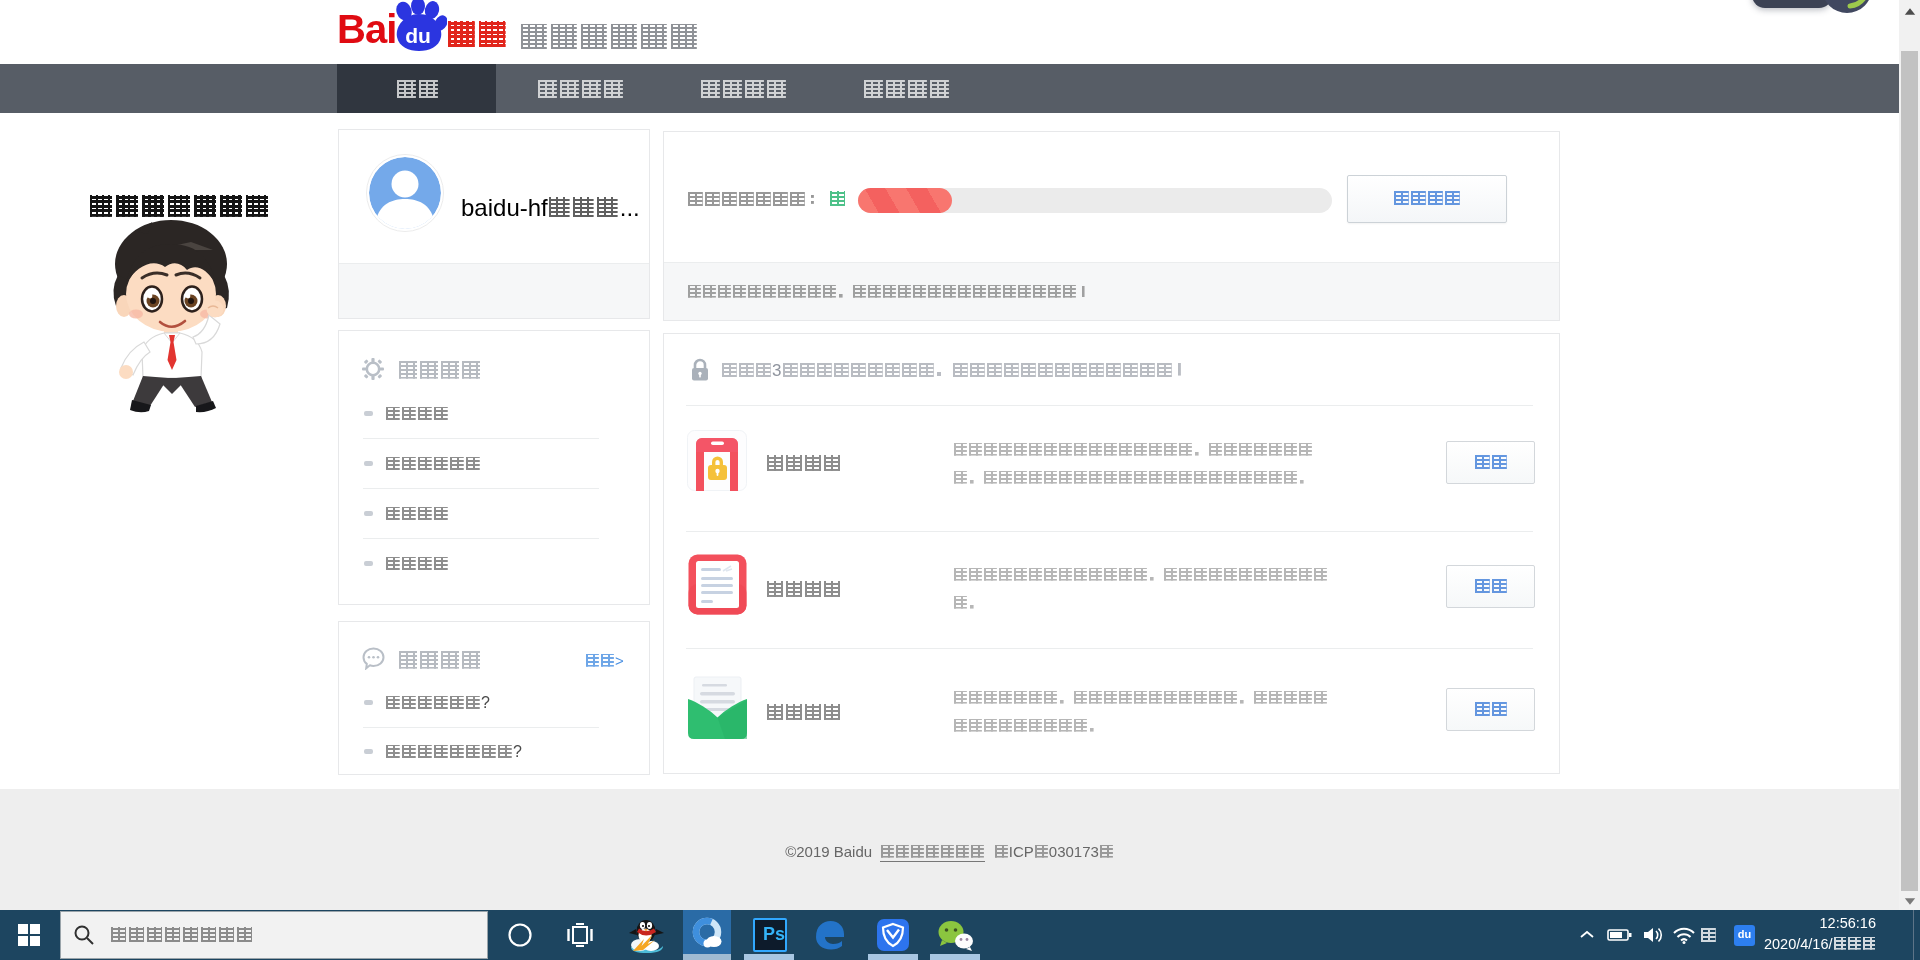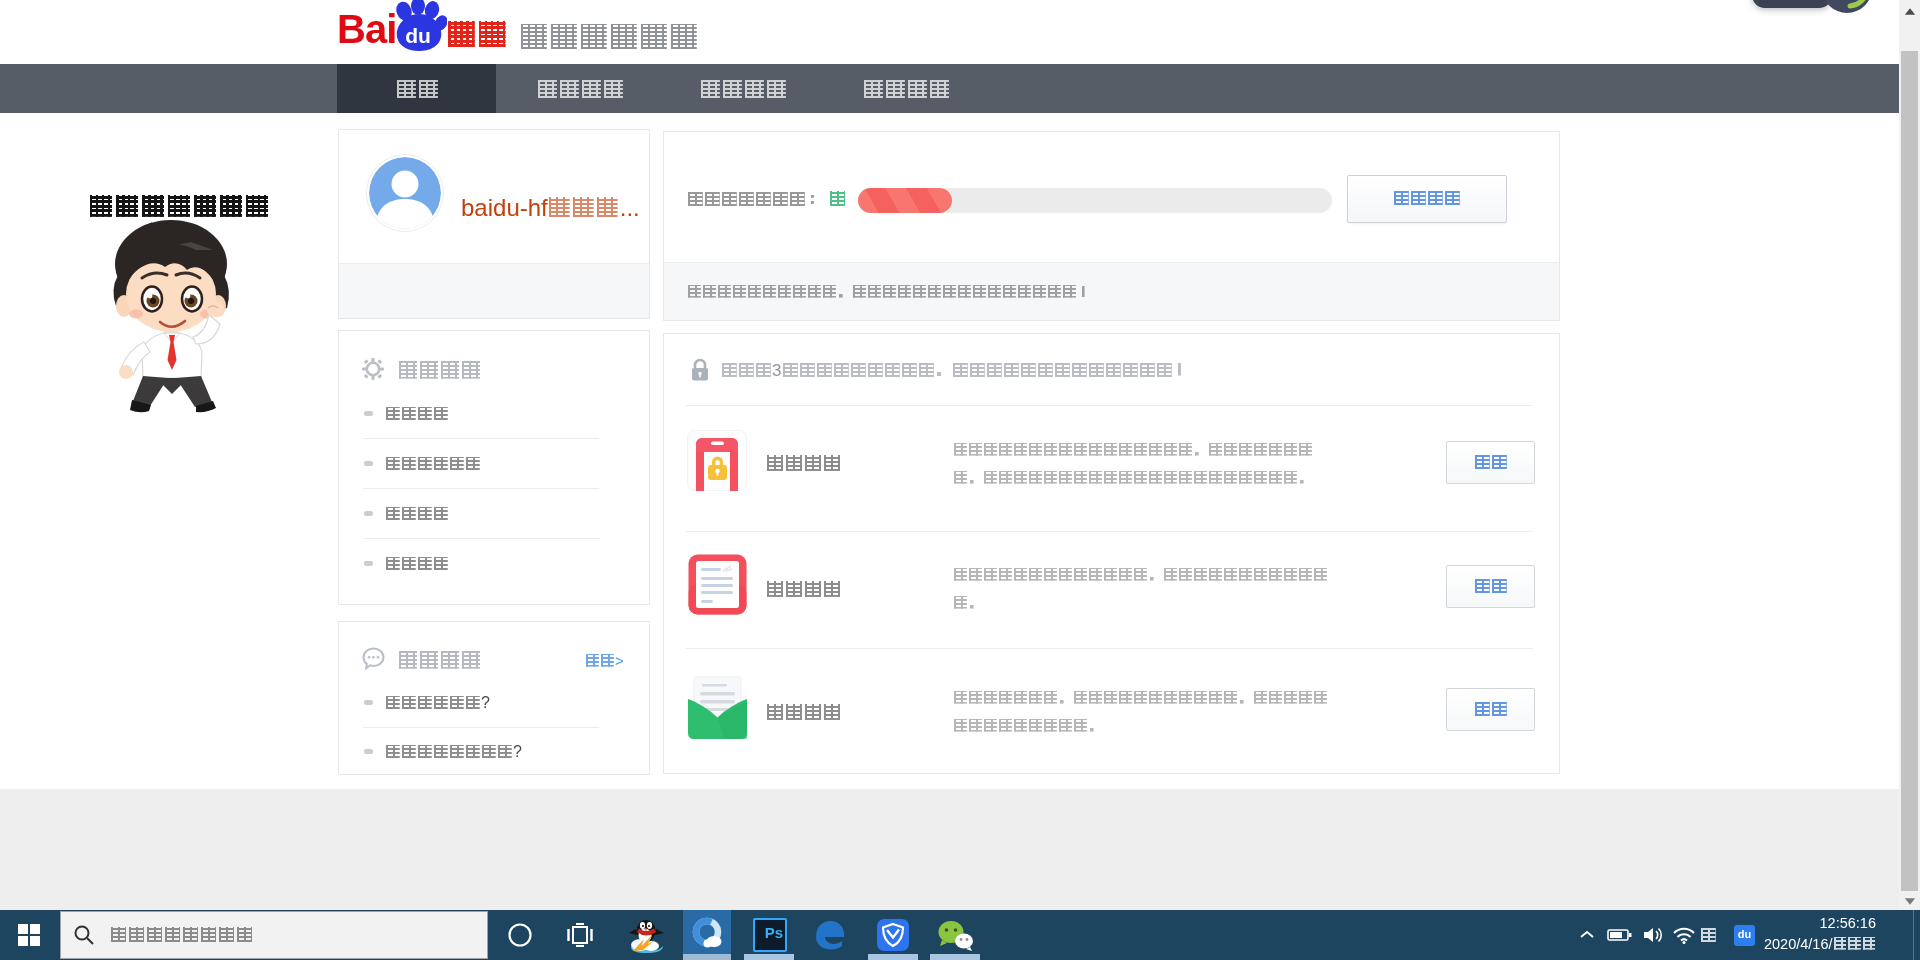--- a/index.html
+++ b/index.html
@@ -51,21 +51,21 @@
 <circle cx="39" cy="39" r="38.5" fill="#fff" stroke="#ececec" stroke-width="1"></circle>
 <clipPath id="avc">
         <circle cx="39" cy="39" r="36"></circle>
       </clipPath>
 <g clip-path="url(#avc)">
 <circle cx="39" cy="39" r="36" fill="#74a9ea"></circle>
 <circle cx="39" cy="30" r="13.5" fill="#fff"></circle>
 <path d="M10 66 C14 50 26 45 39 45 C52 45 64 50 68 66 L68 80 L10 80 Z" fill="#fff"></path>
 </g>
     </svg>
-<div class="ab cj" style="left:461px;top:194px;font-size:24px;color:#c2410c">baidu-hf<i></i><i></i><i></i>...</div>
+<div class="ab cj" style="left:461px;top:194px;font-size:24px;color:#000000">baidu-hf<i></i><i></i><i></i>...</div>
 <div class="vline" style="left:339px;top:263px;width:310px"></div>
 <div class="ab" style="left:339px;top:264px;width:310px;height:54px;background:#f6f7f8"></div>
 <div class="card" style="left:663px;top:131px;width:897px;height:190px"></div>
 <div class="ab cj" style="left:687px;top:190px;font-size:17px;color:#5a5a5a"><i></i><i></i><i></i><i></i><i></i><i></i><i></i><i class="p4"></i></div>
 <div class="ab cj o8" style="left:829px;top:189px;font-size:18px;font-weight:bold;color:#23b26c"><i></i></div>
 <div class="ab" style="left:858px;top:188px;width:474px;height:25px;border-radius:13px;background:#ebebeb"></div>
 <div class="ab" style="left:858px;top:188px;width:94px;height:25px;border-radius:13px;background:repeating-linear-gradient(60deg,#f8766f 0 18px,#f4615f 18px 36px)"></div>
 <div class="ab" style="left:1347px;top:175px;width:160px;height:48px;border:1px solid #ccd2d7;border-radius:2px;background:linear-gradient(#ffffff,#f4f6f8);box-shadow:0 1px 2px rgba(0,0,0,.05)"></div>
 <div class="ab cj o8" style="left:1347px;top:175px;width:160px;height:48px;line-height:48px;text-align:center;font-size:17px;font-weight:bold;color:#3f7ed9"><i></i><i></i><i></i><i></i></div>
 <div class="vline" style="left:664px;top:262px;width:895px"></div>
@@ -167,20 +167,21 @@
 </svg>
 <div class="ab cj" style="left:766px;top:702px;font-size:19px;color:#484848"><i></i><i></i><i></i><i></i></div>
 <div class="ab cj" style="left:953px;top:689px;font-size:15px;color:#8b8b8b"><i></i><i></i><i></i><i></i><i></i><i></i><i></i><i class="p1"></i><i></i><i></i><i></i><i></i><i></i><i></i><i></i><i></i><i></i><i></i><i></i><i class="p1"></i><i></i><i></i><i></i><i></i><i></i></div>
 <div class="ab cj" style="left:953px;top:717px;font-size:15px;color:#8b8b8b"><i></i><i></i><i></i><i></i><i></i><i></i><i></i><i></i><i></i><i class="p1"></i></div>
 <div class="ab" style="left:1446px;top:441px;width:89px;height:43px;border:1px solid #d3d7db;border-radius:2px;background:linear-gradient(#fff,#f6f8f9)"></div>
     <div class="ab cj o8" style="left:1446px;top:441px;width:89px;height:43px;line-height:43px;text-align:center;font-size:17px;color:#3f7ed9"><i></i><i></i></div>
 <div class="ab" style="left:1446px;top:565px;width:89px;height:43px;border:1px solid #d3d7db;border-radius:2px;background:linear-gradient(#fff,#f6f8f9)"></div>
     <div class="ab cj o8" style="left:1446px;top:565px;width:89px;height:43px;line-height:43px;text-align:center;font-size:17px;color:#3f7ed9"><i></i><i></i></div>
 <div class="ab" style="left:1446px;top:688px;width:89px;height:43px;border:1px solid #d3d7db;border-radius:2px;background:linear-gradient(#fff,#f6f8f9)"></div>
     <div class="ab cj o8" style="left:1446px;top:688px;width:89px;height:43px;line-height:43px;text-align:center;font-size:17px;color:#3f7ed9"><i></i><i></i></div>
+<div class="ab cj" style="left:0;top:843px;width:1899px;text-align:center;font-size:15px;color:#666">©2019 Baidu&nbsp; <span style="border-bottom:1px solid #777;padding-bottom:1px"><i></i><i></i><i></i><i></i><i></i><i></i><i></i></span>&nbsp; <i></i>ICP<i></i>030173<i></i></div>
 <div class="ab cj hv" style="left:88px;top:191px;font-size:26px;color:#141414;letter-spacing:1.5px"><i></i><i></i><i></i><i></i><i></i><i></i><i></i></div>
 <svg class="ab" style="left:108px;top:220px" width="128" height="196" viewBox="0 0 128 196">
 <g>
 <ellipse cx="63" cy="44" rx="56" ry="44" fill="#2b2624"></ellipse>
 <path d="M10 55 Q2 70 8 86 L22 92 L20 60 Z" fill="#2b2624"></path>
 <path d="M116 55 Q124 70 119 88 L104 92 L106 60 Z" fill="#2b2624"></path>
 <path d="M30 12 L44 2 L40 14 Z" fill="#2b2624"></path>
 <path d="M55 28 l28 -6 l22 8 l-24 0 z" fill="#4a4440"></path>
 <path d="M30 40 l30 -5 l20 3 l-22 4 z" fill="#4a4440"></path>
 <ellipse cx="16" cy="86" rx="8" ry="11" fill="#f9d6ba"></ellipse>
@@ -273,21 +274,21 @@
 </svg>
 <div class="ab" style="left:683px;top:910px;width:48px;height:50px;background:#2a6ba6"></div>
 <div class="ab" style="left:683px;top:954px;width:48px;height:6px;background:#9fbad2"></div>
 <svg class="ab" style="left:691px;top:917px" width="32" height="32" viewBox="0 0 32 32">
 <circle cx="16" cy="15" r="11" fill="none" stroke="#cfe6f8" stroke-width="6.5"></circle>
 <circle cx="16" cy="15" r="11" fill="none" stroke="#3f8fdd" stroke-width="6.5" stroke-dasharray="48 30" stroke-dashoffset="-8"></circle>
 <ellipse cx="23" cy="24.5" rx="7.5" ry="5.5" fill="#fff"></ellipse>
 <circle cx="16.5" cy="26.5" r="4" fill="#fff"></circle>
 </svg>
 <div class="ab" style="left:753px;top:918px;width:34px;height:34px;background:#0d1b2b;border:2px solid #31a8ff;border-radius:2px"></div>
-<div class="ab" style="left:753px;top:924px;width:42px;text-align:center;font-size:15px;font-weight:bold;color:#34b3f7;font-family:'Liberation Sans'">Ps</div>
+<div class="ab" style="left:753px;top:924px;width:42px;text-align:center;font-size:18px;font-weight:bold;color:#34b3f7;font-family:'Liberation Sans'">Ps</div>
 <svg class="ab" style="left:813px;top:918px" width="34" height="34" viewBox="0 0 34 34">
 <path d="M3 19 C3 8 10 3 17.5 3 C26 3 31 9 31 16 L31 19 L12 19 C12 23 16 26 20 26 C24 26 27 25 29 23 L29 28 C26 30.5 22 31.5 18 31.5 C9 31.5 3 26 3 19 Z" fill="#2373c8"></path>
 </svg>
 <svg class="ab" style="left:876px;top:918px" width="34" height="34" viewBox="0 0 34 34">
 <rect x="1" y="1" width="32" height="32" rx="7" fill="#2d74ee"></rect>
 <path d="M17 6 L27 9.5 C27 18 24 24.5 17 28 C10 24.5 7 18 7 9.5 Z" fill="none" stroke="#fff" stroke-width="2.2"></path>
 <path d="M11 12 L17 19.5 L23 11.5" fill="none" stroke="#fff" stroke-width="2.4"></path>
 </svg>
 <svg class="ab" style="left:936px;top:918px" width="38" height="36" viewBox="0 0 38 36">
 <ellipse cx="15" cy="14" rx="12.5" ry="11" fill="#8bc53f"></ellipse>

